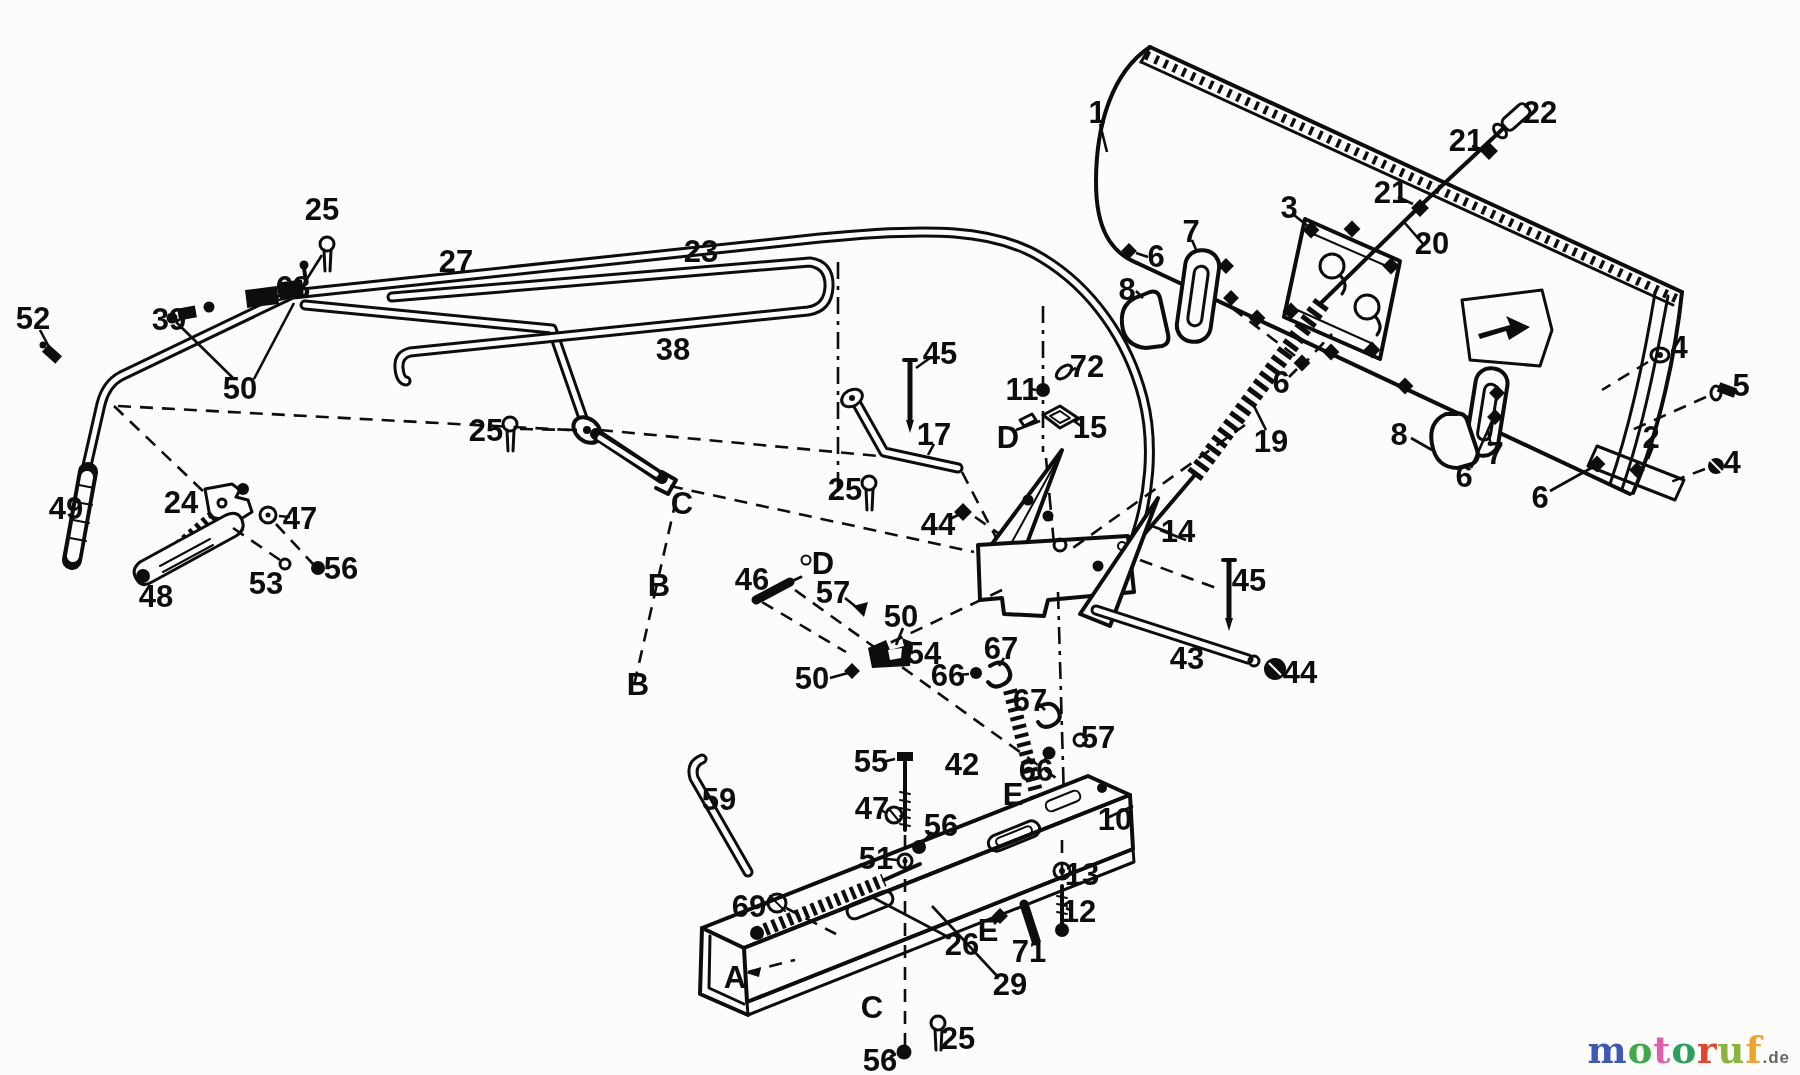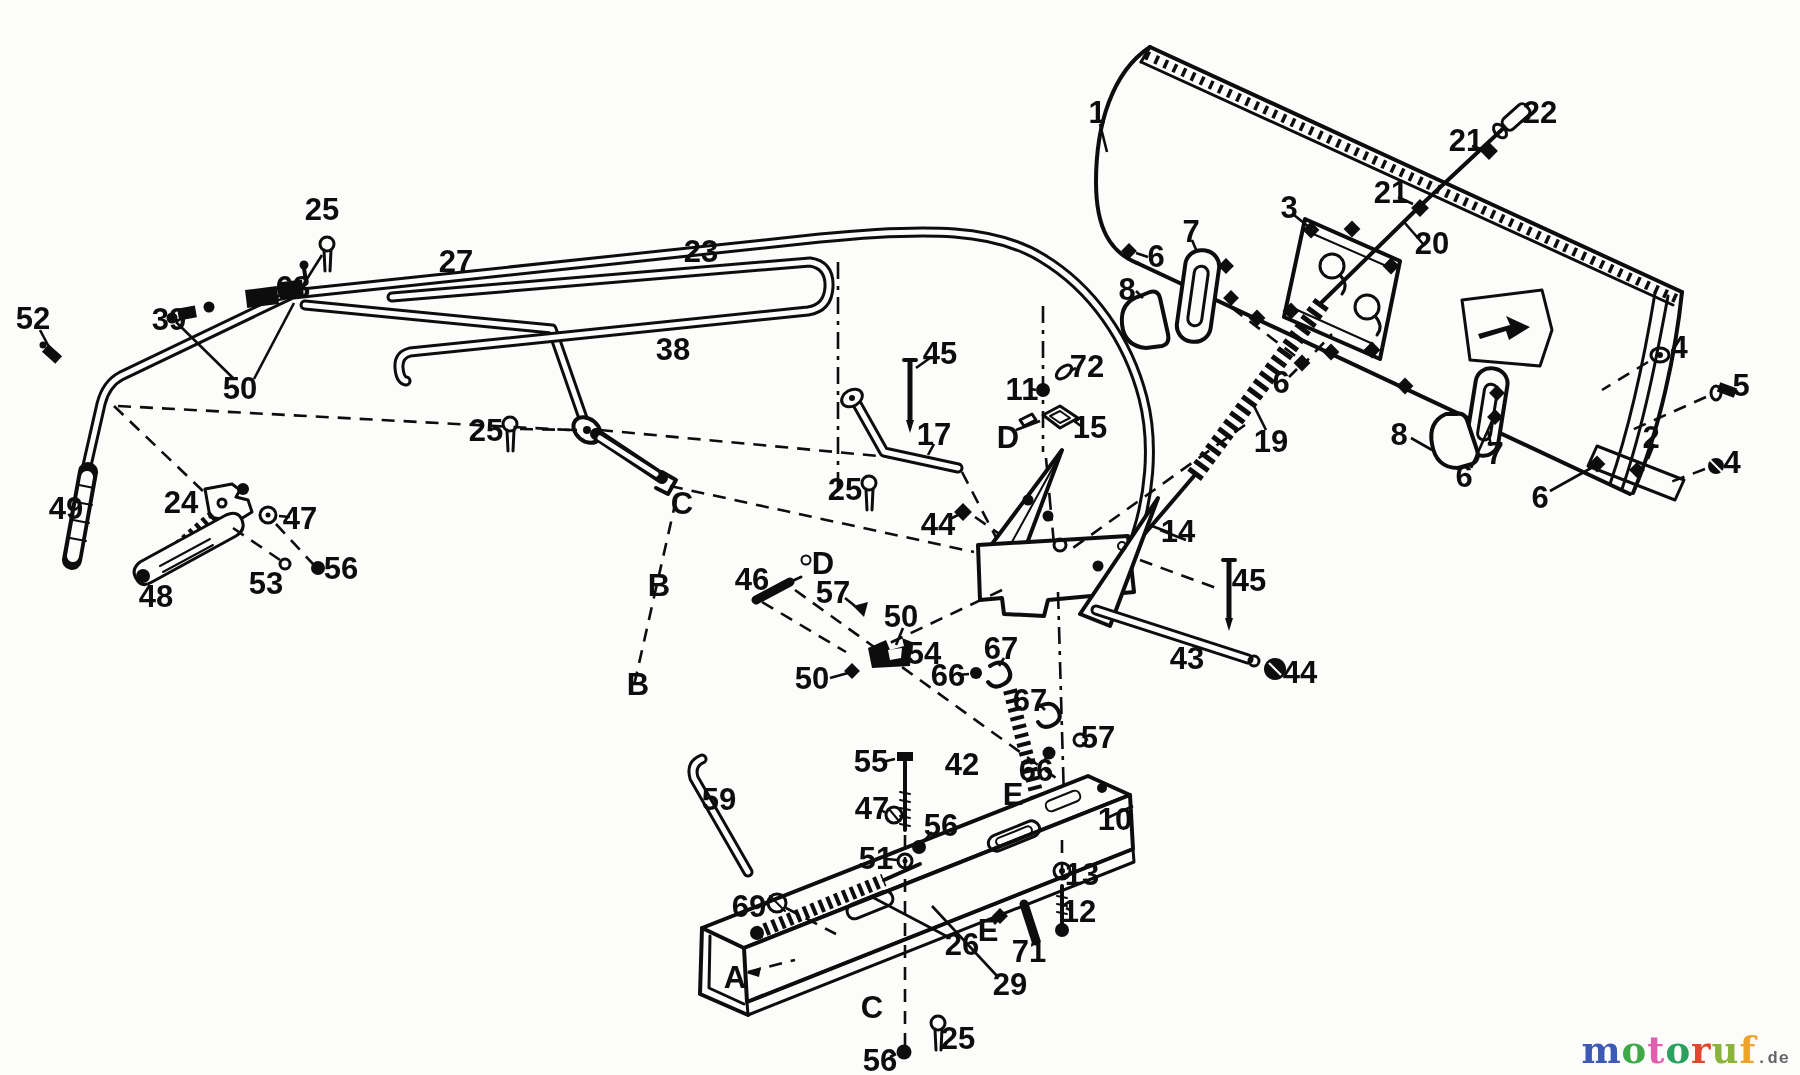--- a/index.html
+++ b/index.html
@@ -12,21 +12,21 @@
   .wfill{fill:#fcfdfb}
   .ink{fill:#0d0d0d;stroke:none}
   .tubeo{stroke:#0d0d0d;stroke-width:11;fill:none;stroke-linecap:round;stroke-linejoin:round}
   .tubei{stroke:#fcfdfb;stroke-width:5;fill:none;stroke-linecap:round;stroke-linejoin:round}
   .dash{stroke:#0d0d0d;stroke-width:2.6;fill:none;stroke-dasharray:13 9}
   .dashdot{stroke:#0d0d0d;stroke-width:2.6;fill:none;stroke-dasharray:17 7 4 7}
   .lead{stroke:#0d0d0d;stroke-width:2.6;fill:none}
   .coil{stroke:#0d0d0d;fill:none}
   .plbl{font:700 31px "Liberation Sans",sans-serif;fill:#0d0d0d;text-anchor:middle}
   .logo{position:absolute;right:10px;bottom:6px;font-family:"DejaVu Serif",serif;font-weight:bold;font-size:37px;letter-spacing:1px;line-height:1}
-  .logo .suffix{font-family:Liberation Mono, monospace;font-size:17px;font-weight:bold}
+  .logo .suffix{font-family:Liberation Sans, sans-serif;font-size:17px;font-weight:bold}
 </style>
 </head>
 <body>
 
 <div class="stage">
 <svg viewBox="0 0 1800 1075" width="1800" height="1075">
   <defs>
     <g id="cotter">
           <circle cx="0" cy="0" r="7" class="s3"></circle>
           <path d="M-3,6 L-2,27 M4,6 L3,27" class="s3"></path>

